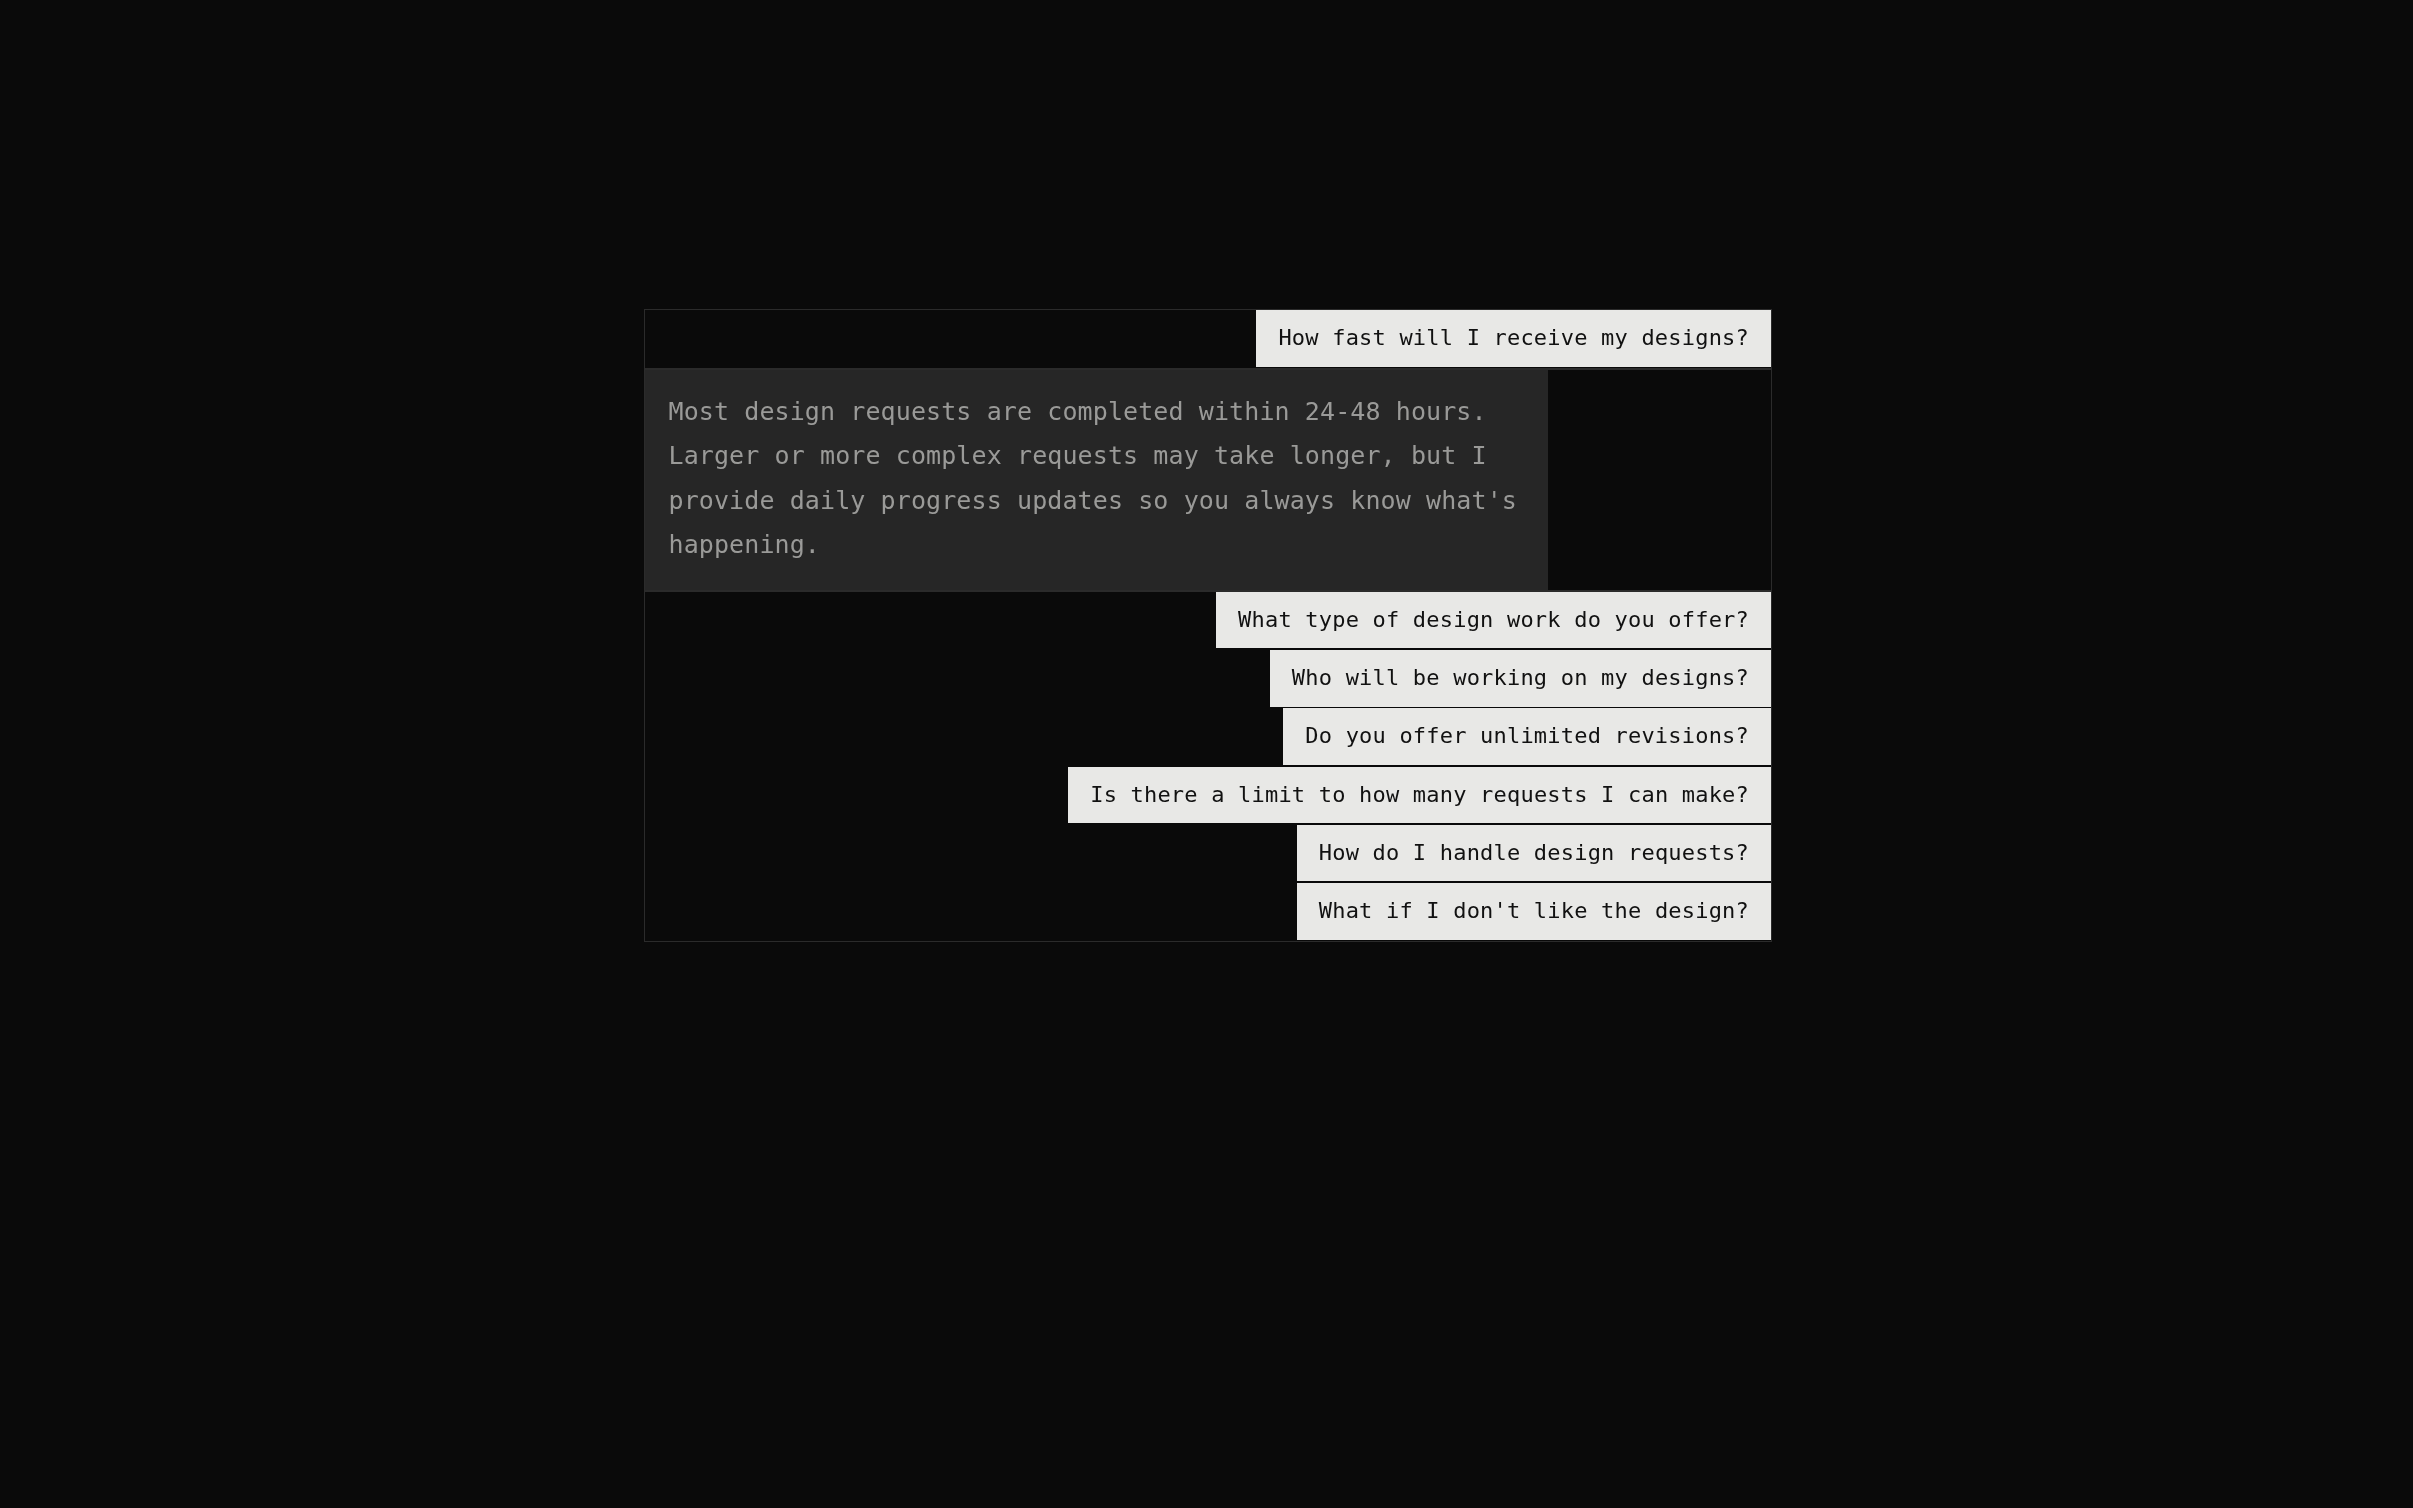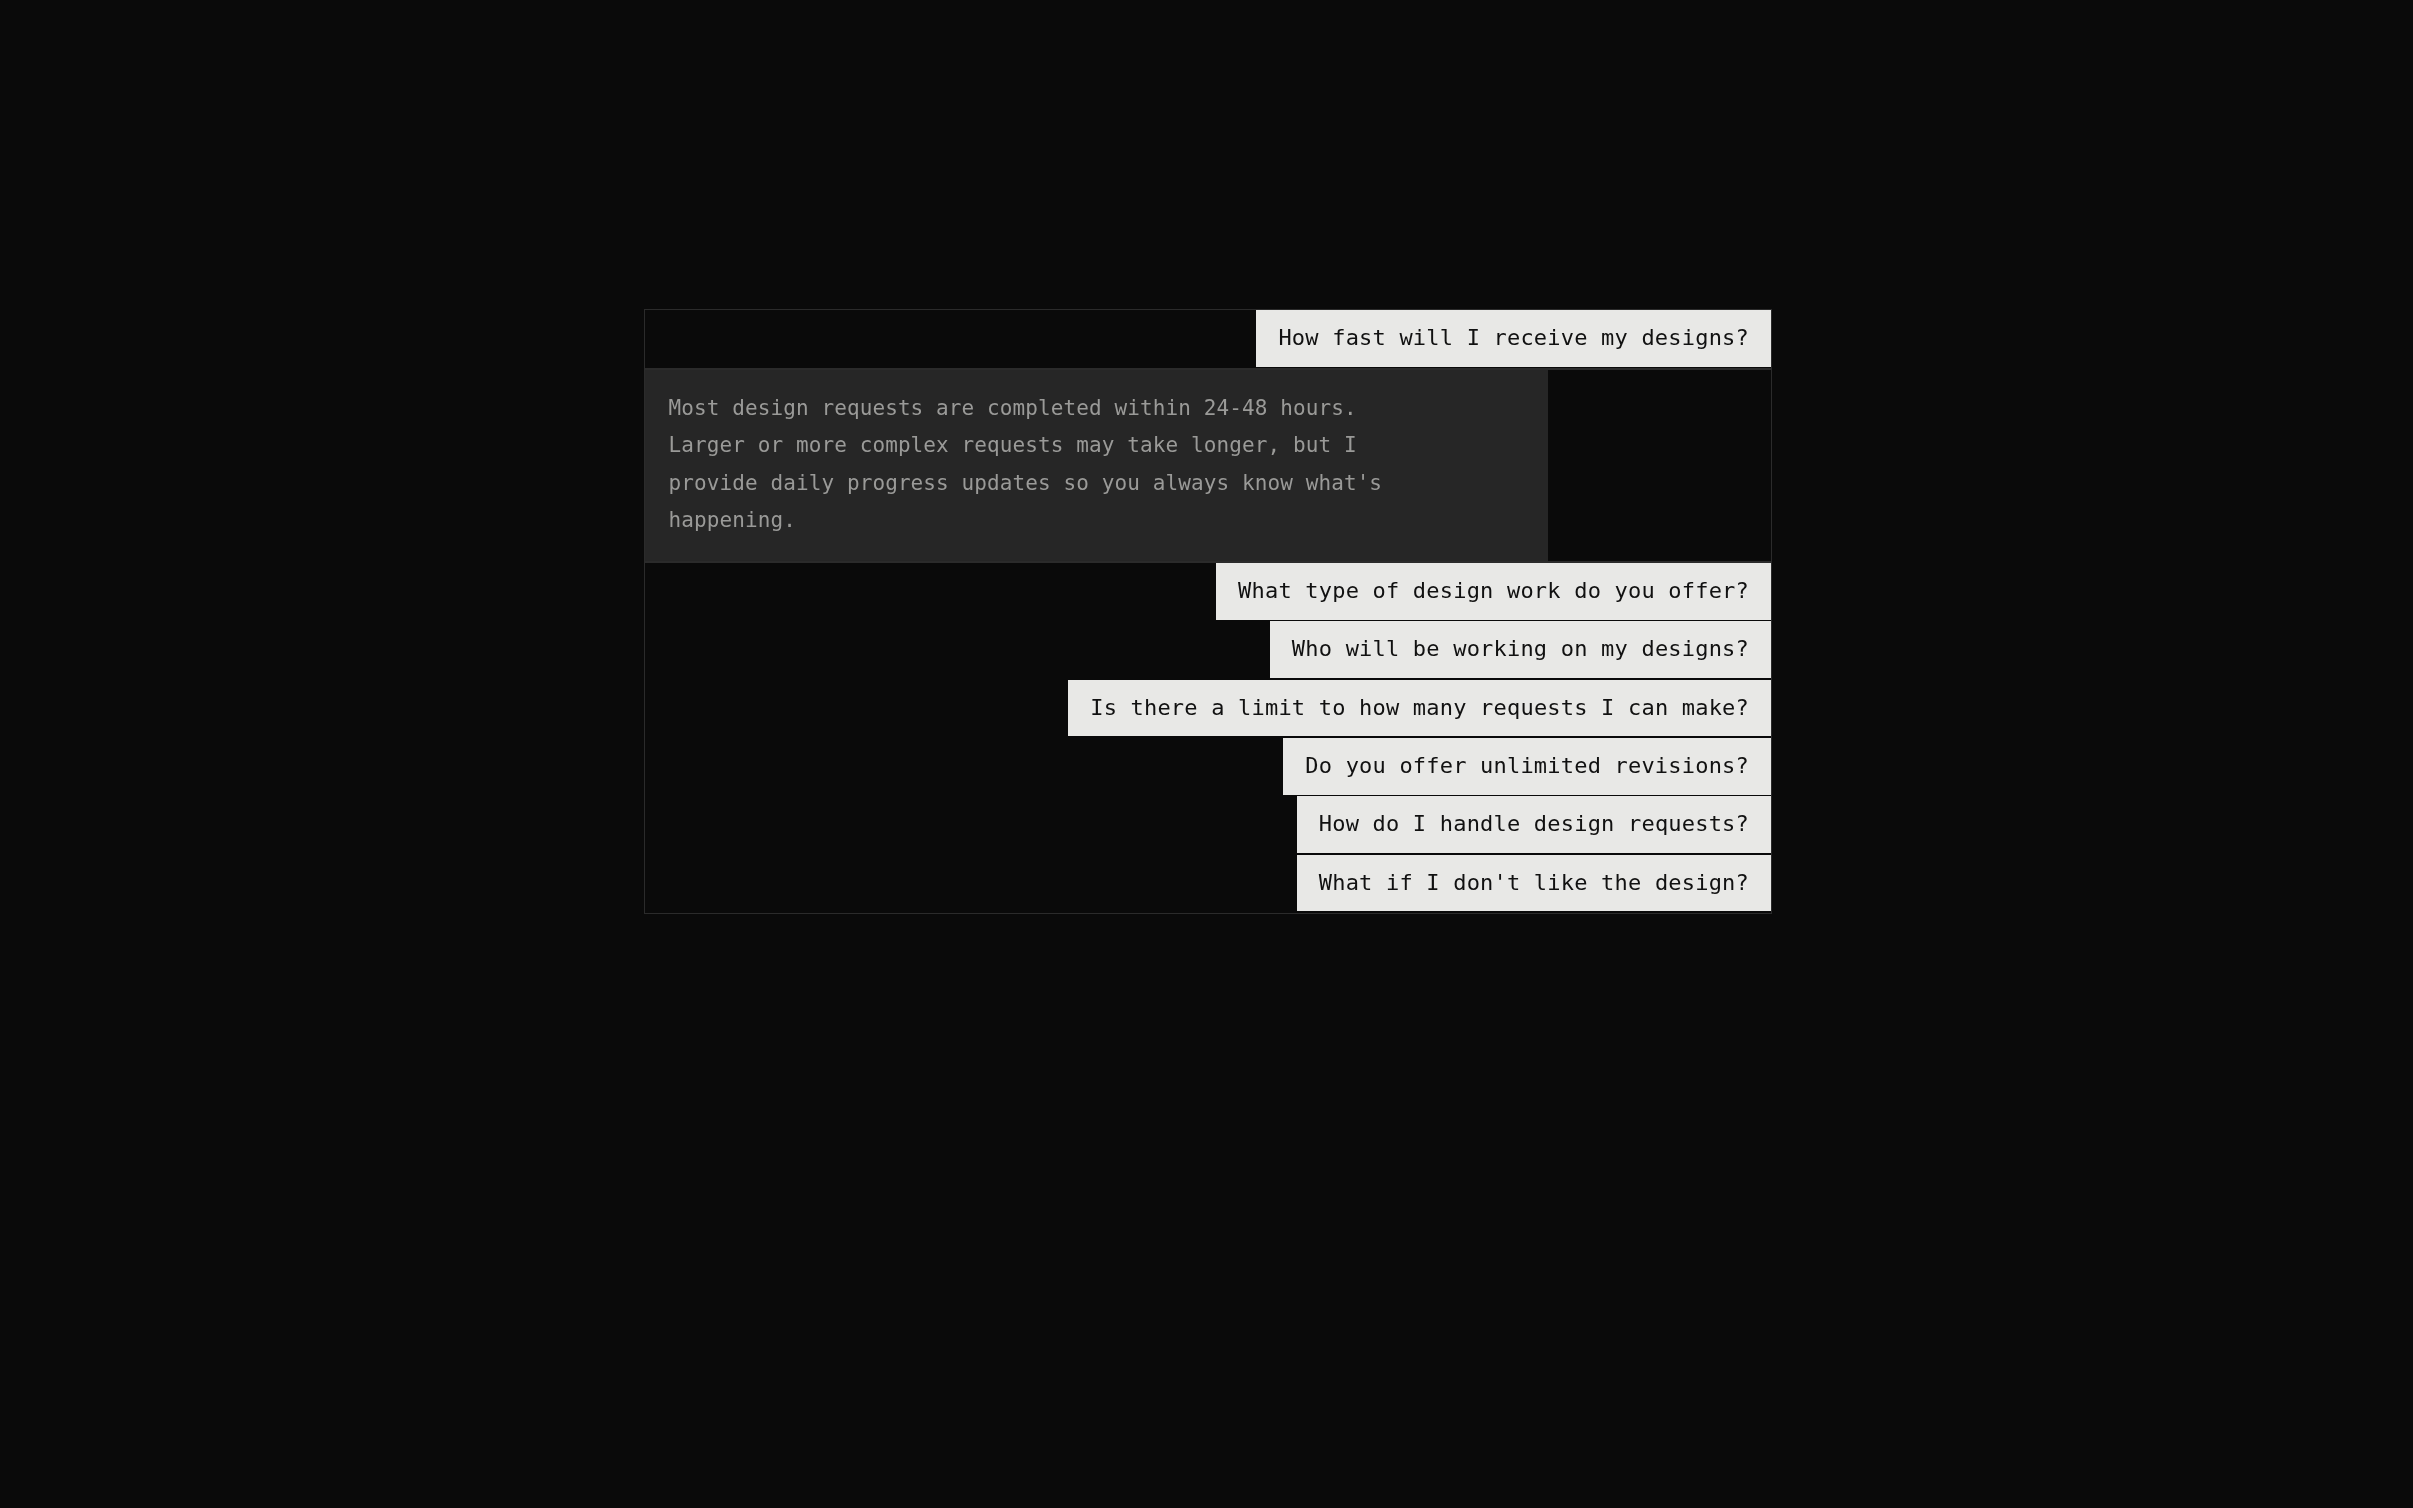--- a/index.html
+++ b/index.html
@@ -54,21 +54,21 @@
   }
 
   .answer-wrap {
     display: flex;
     justify-content: flex-start;
   }
 
   .answer {
     background: #262626;
     color: #9a9a98;
-    font-size: 21px;
+    font-size: 25px;
     line-height: 1.78;
     padding: 20px 23.5px 22px 23.5px;
     width: 903px;
     white-space: pre-line;
     letter-spacing: 0.1px;
   }
 
   .row-divider {
     height: 1.7px;
     background: #2b2b2b;
@@ -96,25 +96,25 @@
 
     <div class="faq-row">
       <div class="question">What type of design work do you offer?</div>
     </div>
 
     <div class="faq-row">
       <div class="question">Who will be working on my designs?</div>
     </div>
 
     <div class="faq-row">
-      <div class="question">Is there a limit to how many requests I can make?</div>
+      <div class="question">Do you offer unlimited revisions?</div>
     </div>
 
     <div class="faq-row">
-      <div class="question">Do you offer unlimited revisions?</div>
+      <div class="question">Is there a limit to how many requests I can make?</div>
     </div>
 
 
 
 
     <div class="faq-row">
       <div class="question">How do I handle design requests?</div>
     </div>
 
     <div class="faq-row">

